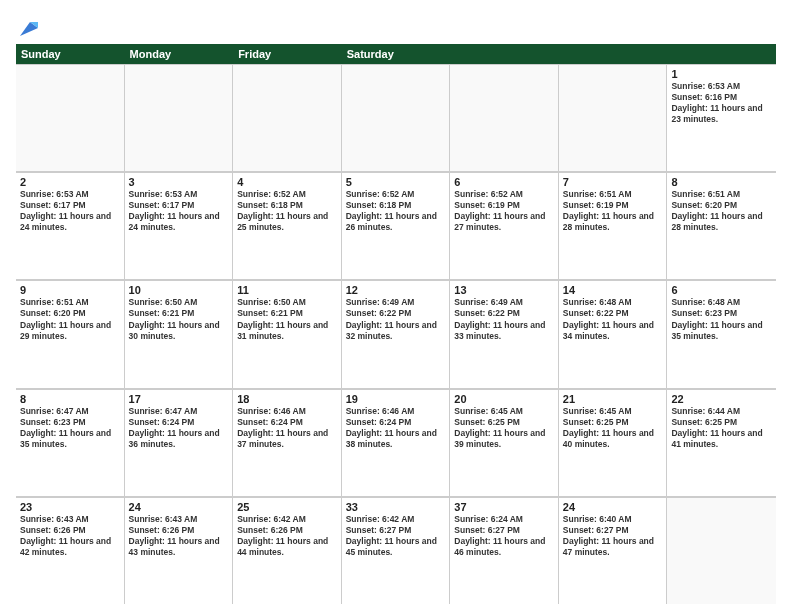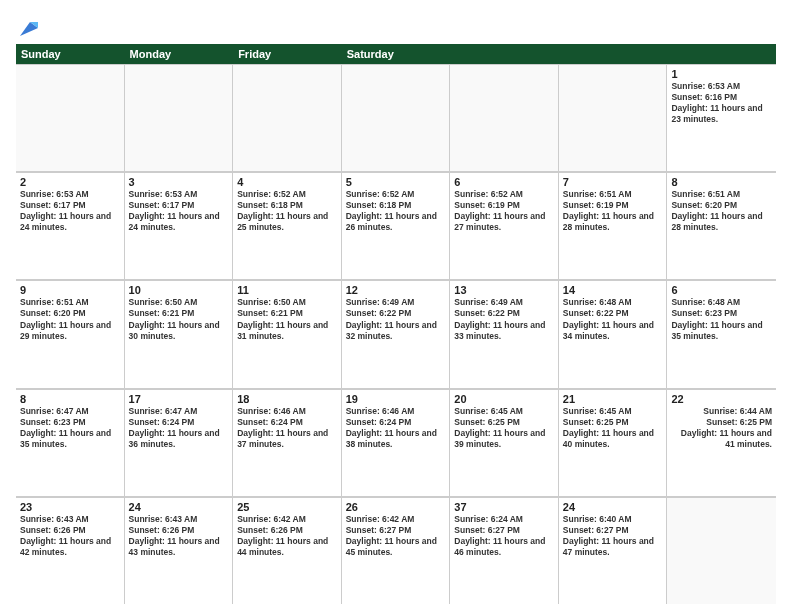--- a/index.html
+++ b/index.html
@@ -283,21 +283,21 @@
 Daylight: 11 hours and 39 minutes.</div>
           </div>
           <div class="cal-cell">
             <span class="day-num">21</span>
             <div class="cell-text" style="white-space: pre-line;">Sunrise: 6:45 AM
 Sunset: 6:25 PM
 Daylight: 11 hours and 40 minutes.</div>
           </div>
           <div class="cal-cell">
             <span class="day-num">22</span>
-            <div class="cell-text" style="white-space: pre-line; text-align: right;">Sunrise: 6:44 AM
+            <div class="cell-text" style="white-space: pre-line;">Sunrise: 6:44 AM
 Sunset: 6:25 PM
 Daylight: 11 hours and 41 minutes.</div>
           </div>
         </div>
         <div class="cal-row">
           <div class="cal-cell">
             <span class="day-num">23</span>
             <div class="cell-text" style="white-space: pre-line;">Sunrise: 6:43 AM
 Sunset: 6:26 PM
 Daylight: 11 hours and 42 minutes.</div>
@@ -308,21 +308,21 @@
 Sunset: 6:26 PM
 Daylight: 11 hours and 43 minutes.</div>
           </div>
           <div class="cal-cell">
             <span class="day-num">25</span>
             <div class="cell-text" style="white-space: pre-line;">Sunrise: 6:42 AM
 Sunset: 6:26 PM
 Daylight: 11 hours and 44 minutes.</div>
           </div>
           <div class="cal-cell">
-            <span class="day-num">26</span>
+            <span class="day-num">33</span>
             <div class="cell-text" style="white-space: pre-line;">Sunrise: 6:42 AM
 Sunset: 6:27 PM
 Daylight: 11 hours and 45 minutes.</div>
           </div>
           <div class="cal-cell">
             <span class="day-num">37</span>
             <div class="cell-text" style="white-space: pre-line;">Sunrise: 6:24 AM
 Sunset: 6:27 PM
 Daylight: 11 hours and 46 minutes.</div>
           </div>

